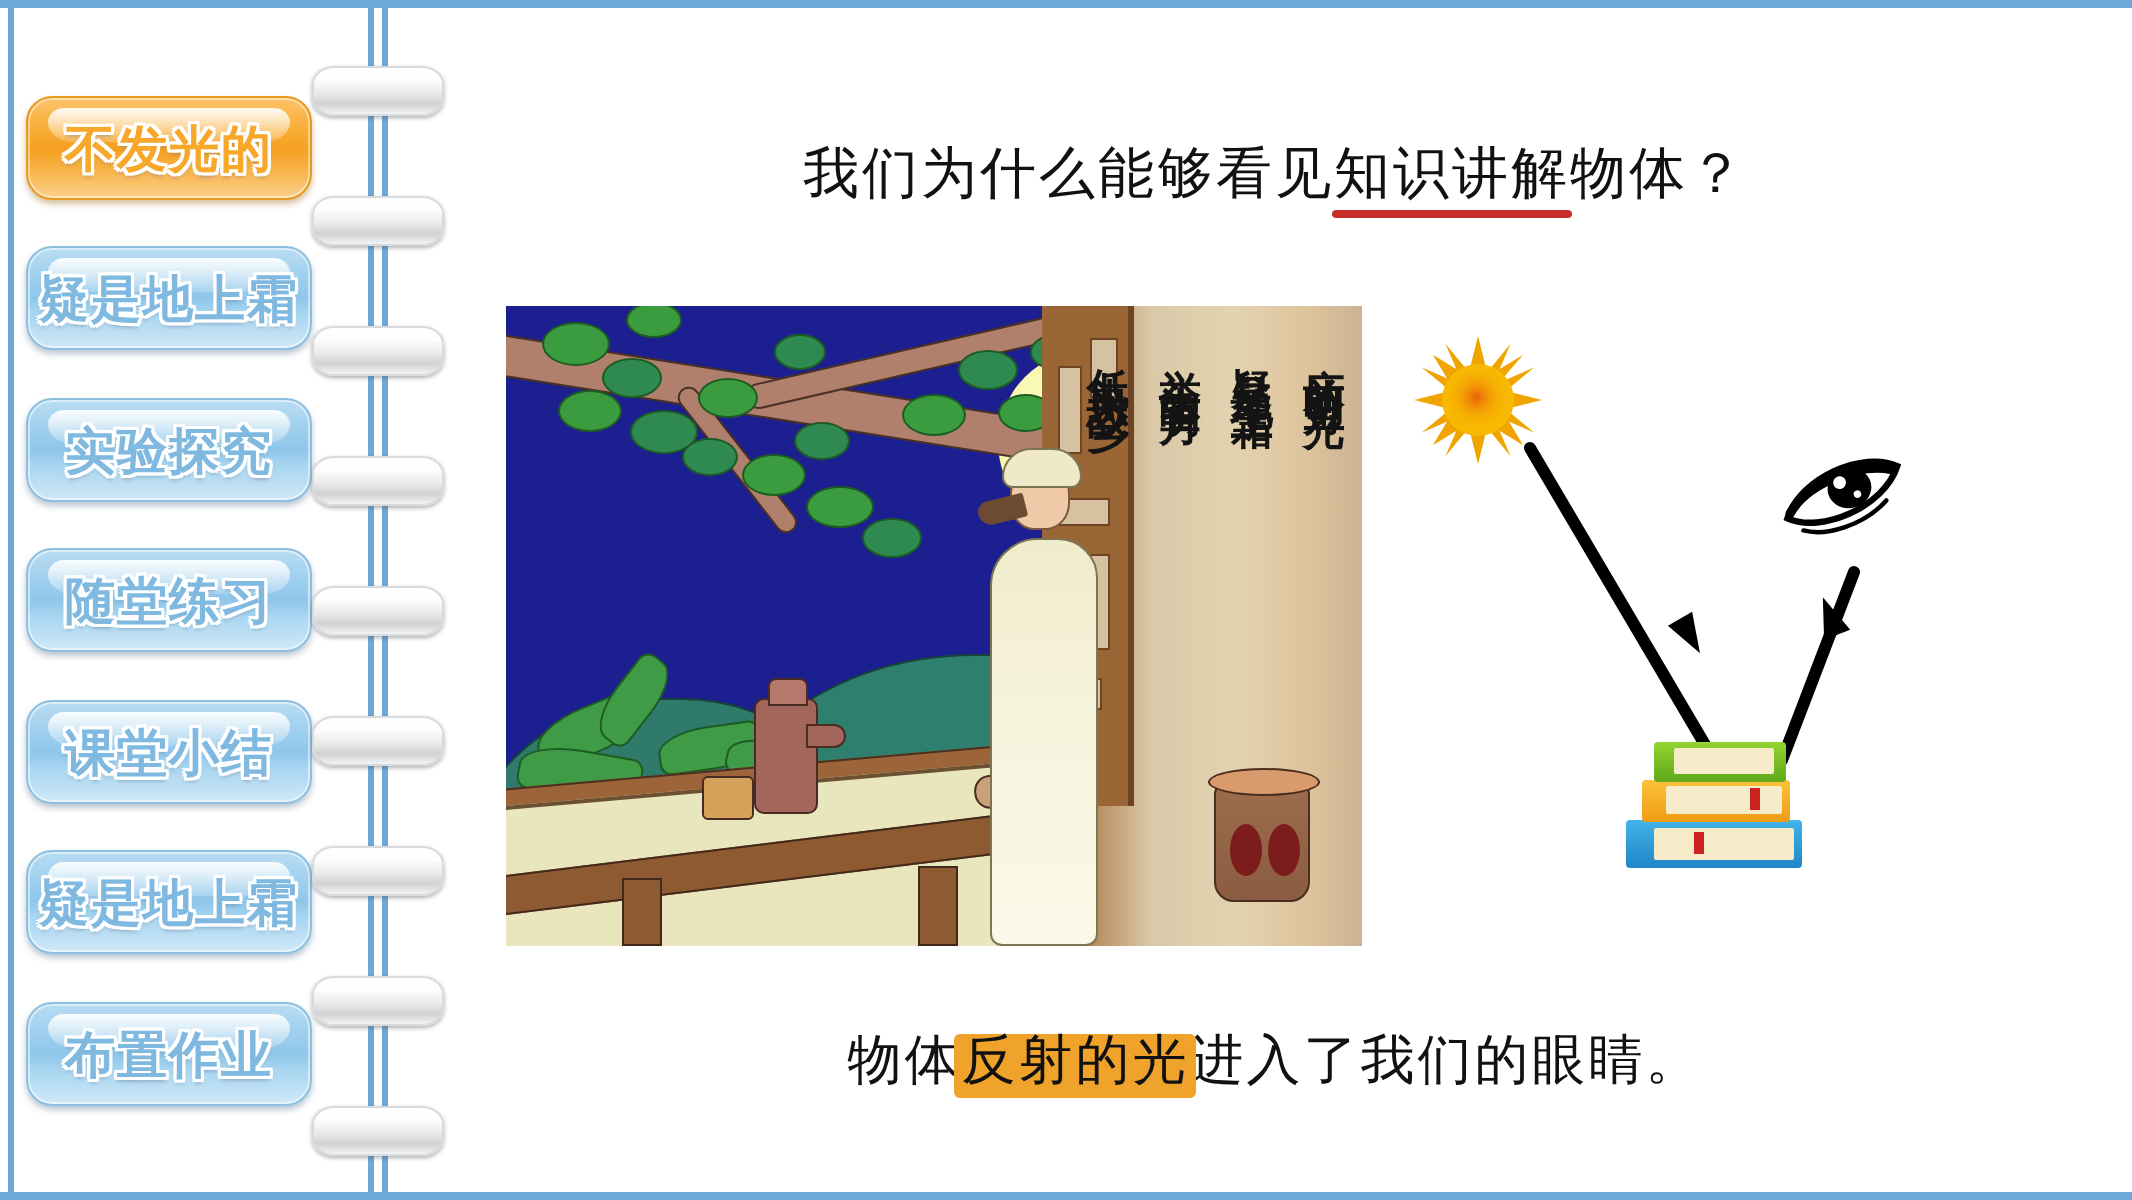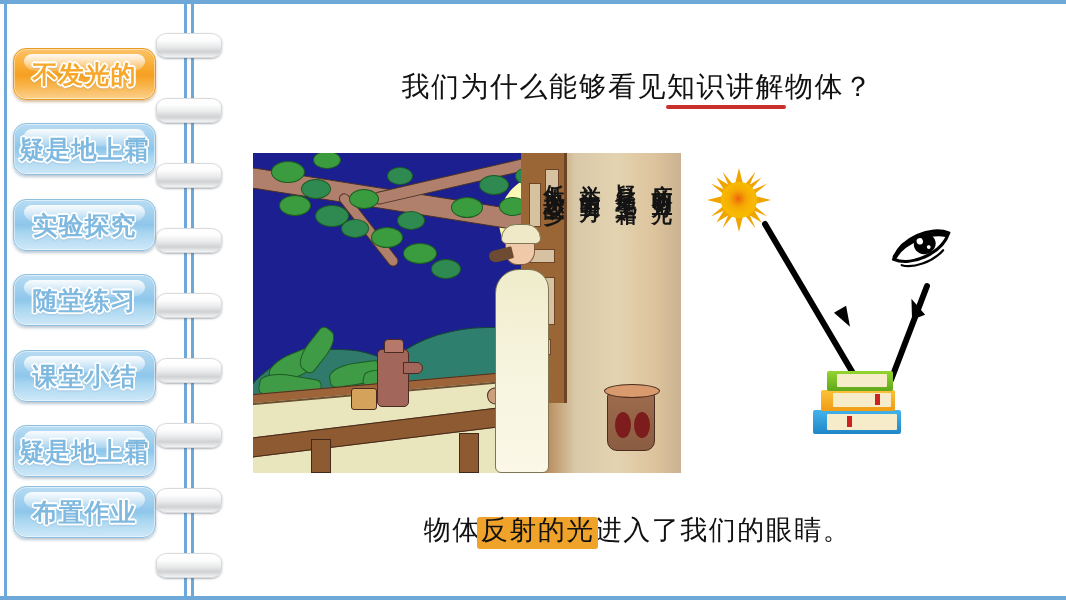--- a/index.html
+++ b/index.html
@@ -302,21 +302,21 @@
       <span class="lbl">实验探究</span>
     </div>
     <div class="nav-btn blue" style="top:350px">
       <span class="cap"></span>
       <span class="lbl">课堂小结</span>
     </div>
     <div class="nav-btn blue" style="top:425px">
       <span class="cap"></span>
       <span class="lbl">疑是地上霜</span>
     </div>
-    <div class="nav-btn blue" style="top:486px">
+    <div class="nav-btn blue" style="top:501px">
       <span class="cap"></span>
       <span class="lbl">布置作业</span>
     </div>
   </div>
 
   <div id="binding">
     <div class="bind-line l1"></div>
     <div class="bind-line l2"></div>
     <div class="ring" style="top:33px"></div>
     <div class="ring" style="top:98px"></div>

